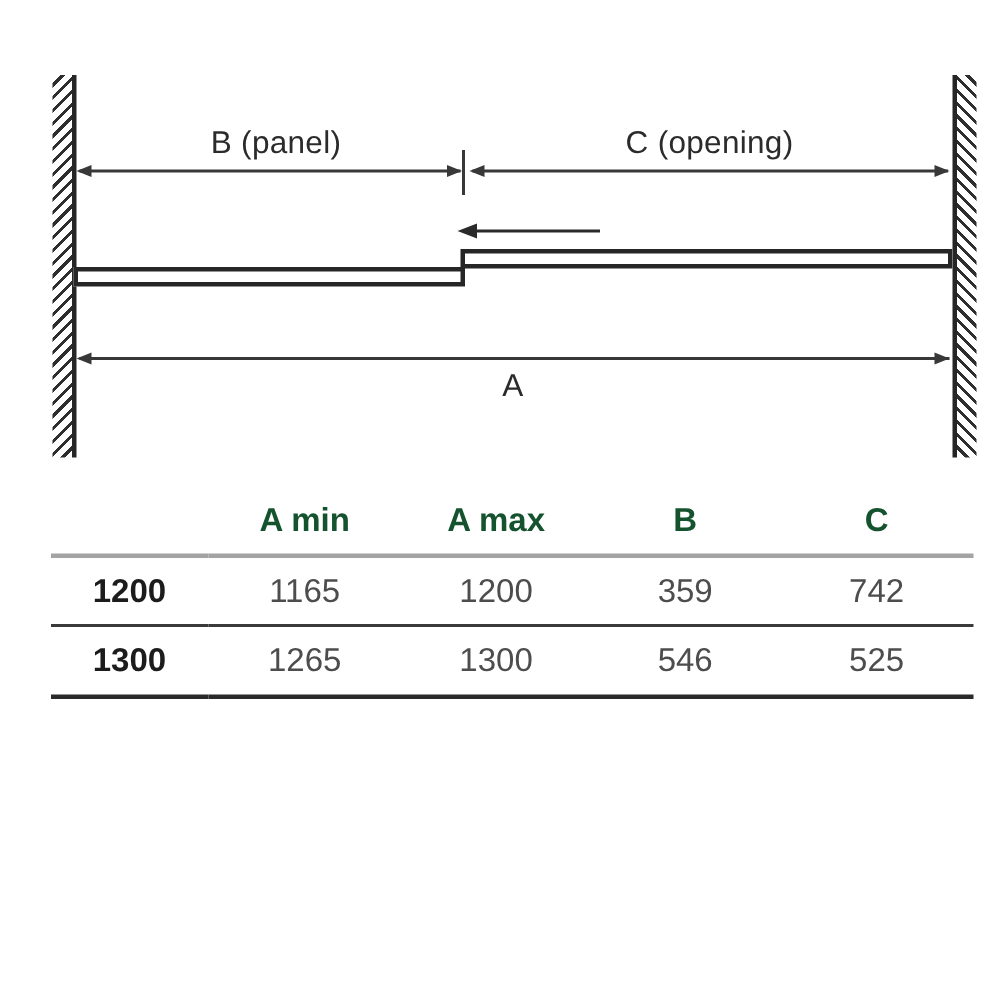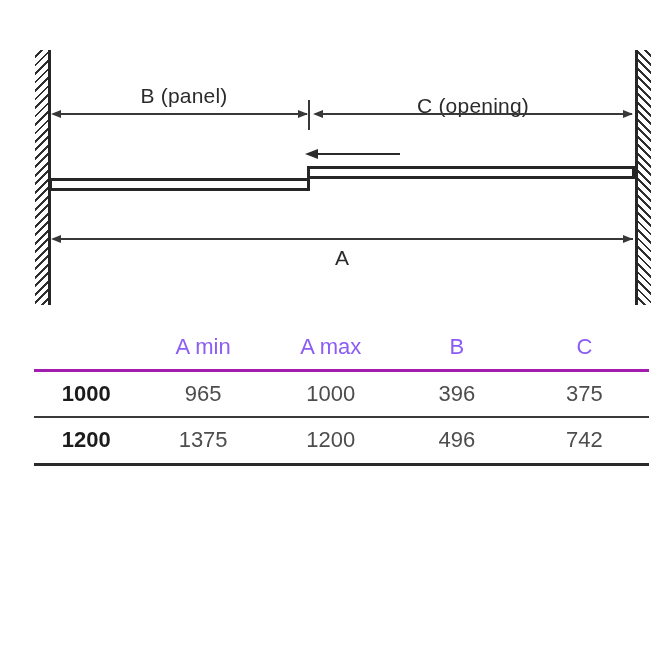--- a/index.html
+++ b/index.html
@@ -46,41 +46,41 @@
   
   .size-table {
     position: absolute; left: 22px; top: 326px; width: 615px;
     border-collapse: collapse; table-layout: fixed;
   }
   .size-table th, .size-table td {
     text-align: center; vertical-align: middle;
     font-size: 22px; overflow: hidden; white-space: nowrap;
   }
   .size-table thead th {
-    height: 44px; font-weight: 400; color: #8b5cf6;
-    border-bottom: 3px solid #a21caf;
+    height: 44px; font-weight: 700; color: #14532d;
+    border-bottom: 3px solid #a3a3a3;
   }
   .size-table tbody td { height: 47px; border-bottom: 2px solid #3a3a3a; color: #4d4d4d; }
   .size-table tbody tr:last-child td { border-bottom: 3px solid #2a2a2a; }
   .size-table tbody td.rowlabel { font-weight: bold; color: #1c1c1c; }
 </style>
 </head>
 <body>
 
 <div class="stage">
 
   <div class="diagram">
 
     <div class="abs hatch-left"></div>
     <div class="abs wall left"></div>
     <div class="abs hatch-right"></div>
     <div class="abs wall right"></div>
 
     <div class="abs dim-label" style="left:92px;  top:84px; width:160px;">B (panel)</div>
-    <div class="abs dim-label" style="left:381px; top:94px; width:160px;">C (opening)</div>
+    <div class="abs dim-label" style="left:381px; top:84px; width:160px;">C (opening)</div>
 
     <div class="abs dim-line" style="left:41px; top:113px; width:254px;"></div>
     <div class="abs arrow pt-left" style="left:39px;  top:110px;"></div>
     <div class="abs arrow pt-right" style="left:286px; top:110px;"></div>
 
     <div class="abs tick-center"></div>
 
     <div class="abs dim-line" style="left:303px; top:113px; width:317px;"></div>
     <div class="abs arrow pt-left" style="left:301px; top:110px;"></div>
     <div class="abs arrow pt-right" style="left:611px; top:110px;"></div>
@@ -109,28 +109,28 @@
       <tr>
         <th></th>
         <th>A min</th>
         <th>A max</th>
         <th>B</th>
         <th>C</th>
       </tr>
     </thead>
     <tbody>
       <tr>
-        <td class="rowlabel">1000</td>
-        <td>965</td>
-        <td>1000</td>
-        <td>396</td>
-        <td>375</td>
+        <td class="rowlabel">1200</td>
+        <td>1165</td>
+        <td>1200</td>
+        <td>359</td>
+        <td>742</td>
       </tr>
       <tr>
-        <td class="rowlabel">1200</td>
-        <td>1375</td>
-        <td>1200</td>
-        <td>496</td>
-        <td>742</td>
+        <td class="rowlabel">1300</td>
+        <td>1265</td>
+        <td>1300</td>
+        <td>546</td>
+        <td>525</td>
       </tr>
     </tbody>
   </table>
 </div>
 
 </body></html>

